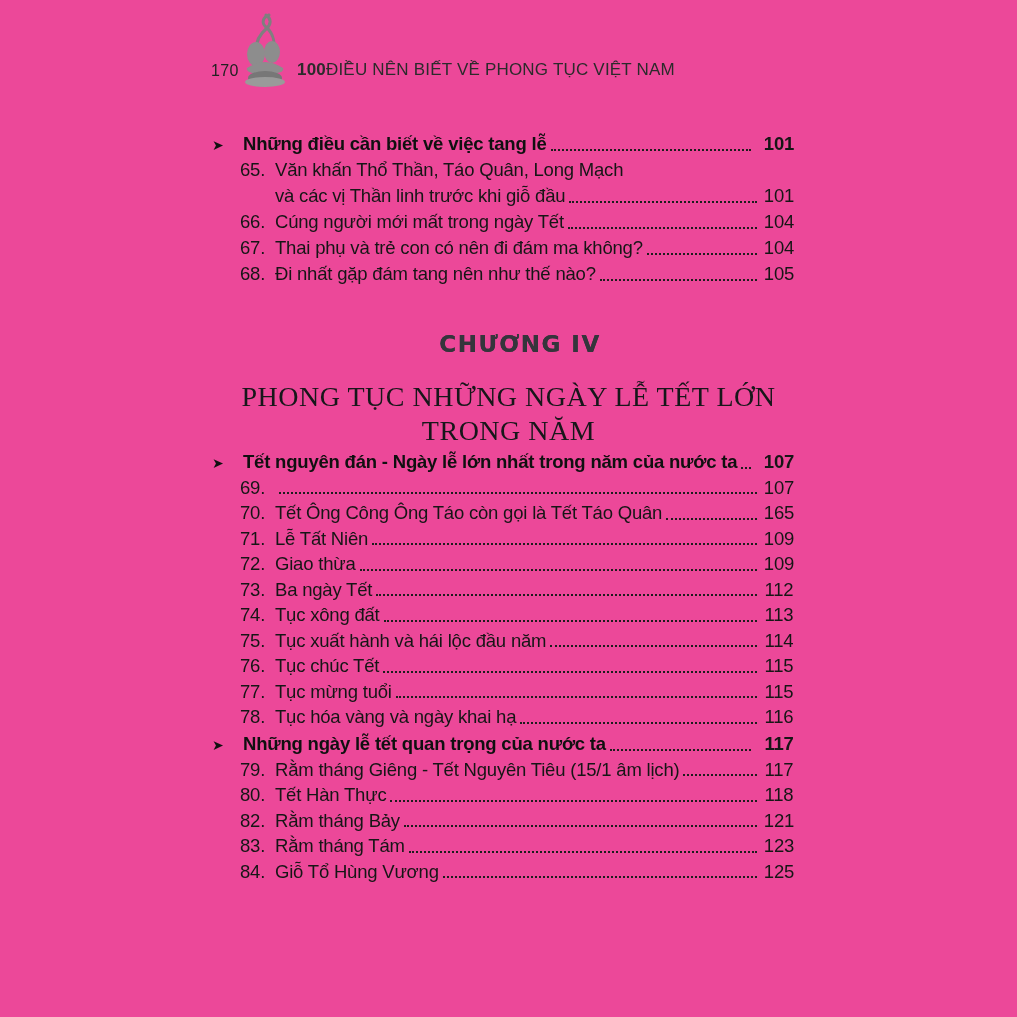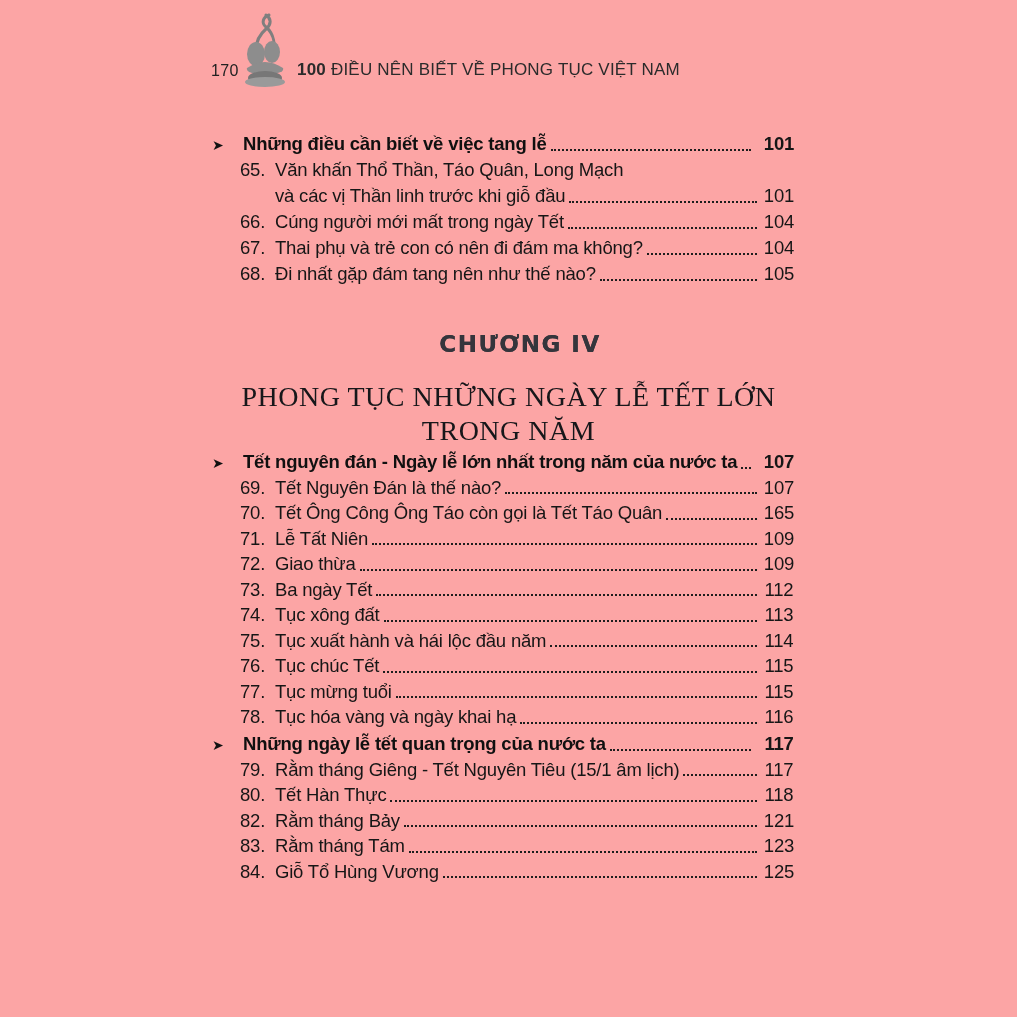--- a/index.html
+++ b/index.html
@@ -1,38 +1,38 @@
 <!DOCTYPE html>
 <html><head>
 <meta charset="utf-8">
 <style>
   html,body { margin:0; padding:0; background:#ffffff; }
   .page {
     position:relative;
     width:1017px; height:1017px;
-    background:#fca5a5;
+    background:#ec4899;
     font-family:"Liberation Sans", sans-serif;
     color:#161616;
     overflow:hidden;
   }
 
   
   .pgnum {
     position:absolute; left:211px; top:62px;
     font-size:16px; color:#222; letter-spacing:.3px;
   }
   .logo {
     position:absolute; left:238px; top:12px;
     width:54px; height:76px;
   }
   .runtitle {
     position:absolute; left:297px; top:60px;
     font-size:17px; color:#2b2b2b; letter-spacing:.2px; white-space:nowrap;
   }
-  .runtitle .tnum { font-weight:bold; margin-right:5px; }
+  .runtitle .tnum { font-weight:bold; }
 
   
   .block { position:absolute; left:212px; width:585px; }
   .b1 { top:131px; }
   .b2 { top:449px; }
   .b3 { top:731px; }
 
   .row {
     display:flex; align-items:baseline;
     height:26px; overflow:hidden;
@@ -150,21 +150,20 @@
 
   <div class="block b2">
     <div class="row sec">
       <span class="arrow">➤</span>
       <span class="stitle">Tết nguyên đán - Ngày lễ lớn nhất trong năm của nước ta</span>
       <span class="leader"></span>
       <span class="pg">107</span>
     </div>
     <div class="row item">
       <span class="num">69.</span>
-      <span class="itext">Tết Nguyên Đán là thế nào?</span>
       <span class="leader"></span>
       <span class="pg">107</span>
     </div>
     <div class="row item">
       <span class="num">70.</span>
       <span class="itext">Tết Ông Công Ông Táo còn gọi là Tết Táo Quân</span>
       <span class="leader"></span>
       <span class="pg">165</span>
     </div>
     <div class="row item">

